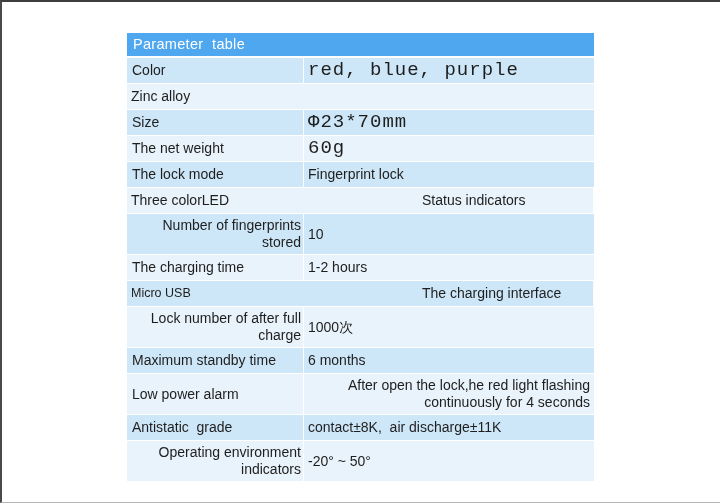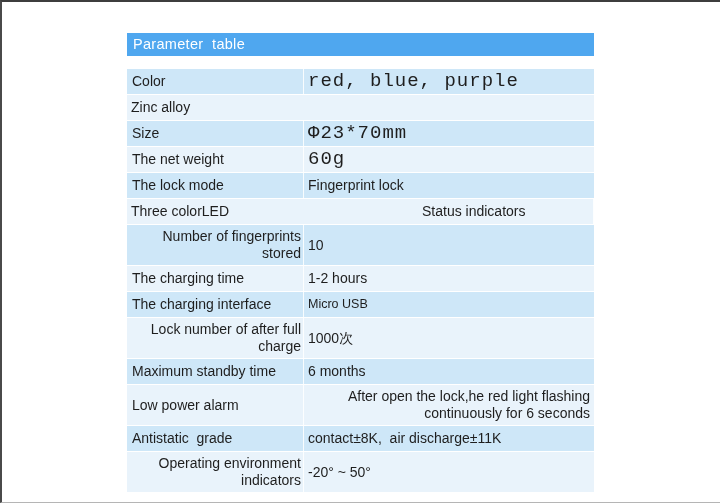--- a/index.html
+++ b/index.html
@@ -25,21 +25,21 @@
     top: 31px;
     width: 467px;
   }
   .table-header {
     height: 23px;
     line-height: 23px;
     background: var(--header-bg, #4fa7ef);
     color: var(--header-fg, #ffffff);
     font-size: 14.5px;
     padding-left: 6px;
-    margin-bottom: 13px;
+    margin-bottom: 2px;
     white-space: pre-wrap;
     letter-spacing: 0.3px;
   }
   .row {
     display: flex;
     align-items: stretch;
     min-height: 25px;
     margin-bottom: 1px;
     text-align: right;
   }
@@ -109,34 +109,34 @@
         </div>
         <div class="row row-blue">
           <div class="cell label">Number of fingerprints stored</div>
           <div class="cell value">10</div>
         </div>
         <div class="row row-light">
           <div class="cell label">The charging time</div>
           <div class="cell value">1-2 hours</div>
         </div>
         <div class="row row-blue">
+          <div class="cell value small">Micro USB</div>
           <div class="cell label">The charging interface</div>
-          <div class="cell value small">Micro USB</div>
         </div>
         <div class="row row-light">
           <div class="cell label">Lock number of after full charge</div>
           <div class="cell value">1000次</div>
         </div>
         <div class="row row-blue">
           <div class="cell label">Maximum standby time</div>
           <div class="cell value">6 months</div>
         </div>
         <div class="row row-light">
           <div class="cell label">Low power alarm</div>
-          <div class="cell value">After open the lock,he red light flashing continuously for 6 seconds</div>
+          <div class="cell value">After open the lock,he red light flashing continuously for 4 seconds</div>
         </div>
         <div class="row row-blue">
           <div class="cell label">Antistatic  grade</div>
           <div class="cell value">contact±8K,  air discharge±11K</div>
         </div>
         <div class="row row-light">
           <div class="cell label">Operating environment indicators</div>
           <div class="cell value">-20° ~ 50°</div>
         </div>
       </div>

